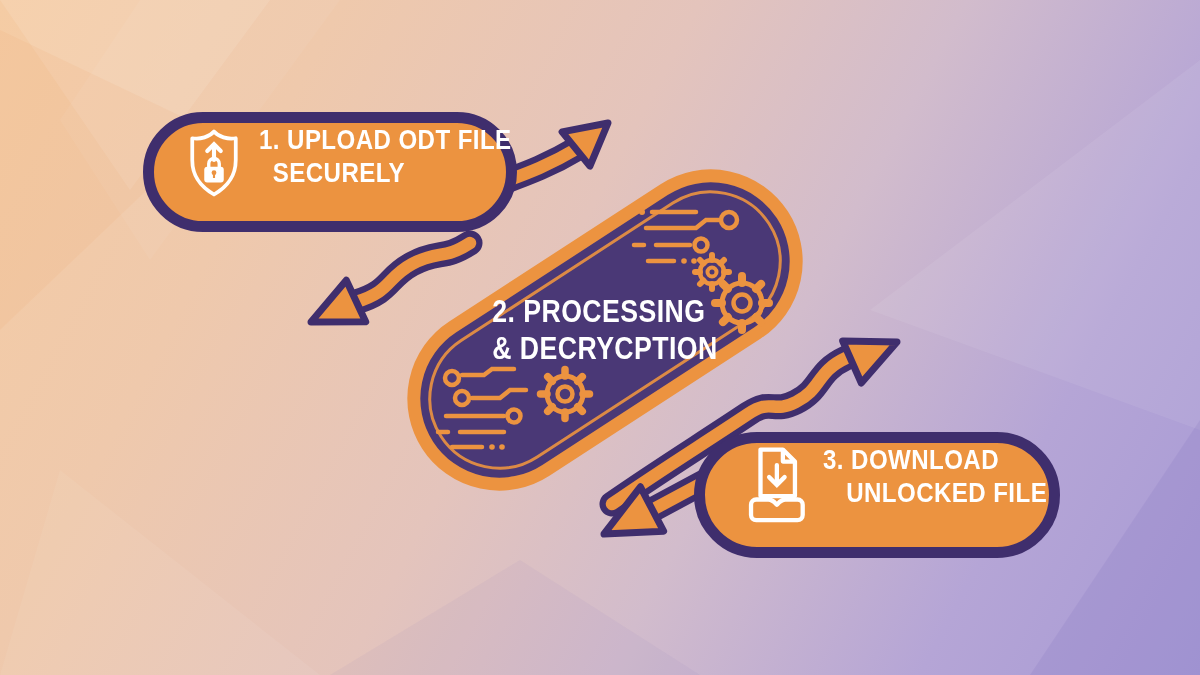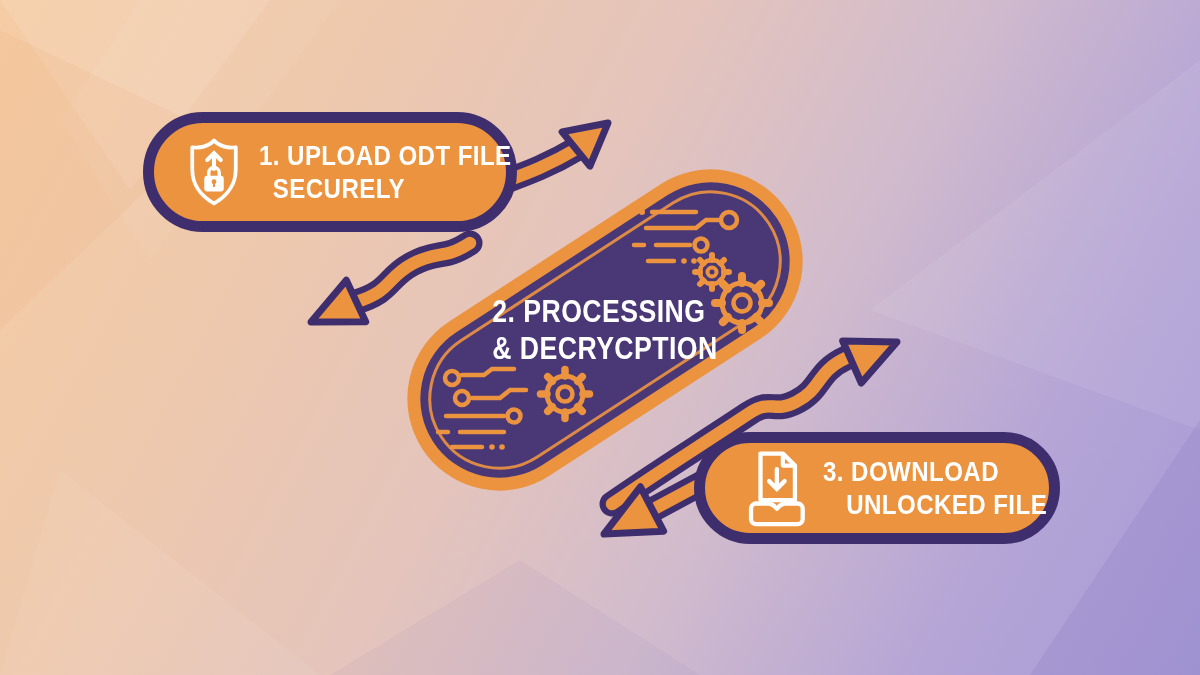--- a/index.html
+++ b/index.html
@@ -5,25 +5,25 @@
   html,body{margin:0;padding:0;background:#888;}
   #stage{
     position:relative;width:1200px;height:675px;overflow:hidden;
     font-family:"Liberation Sans",sans-serif;
     background:linear-gradient(118deg,#F5CCA4 0%,#EFC9AC 22%,#E4C4BC 45%,#D2BCCC 62%,#B5A5D6 82%,#A79AD6 100%);
   }
   svg{display:block}
   .layer{position:absolute;left:0;top:0;width:1200px;height:675px;pointer-events:none;}
   
   .pill{
-    position:absolute;box-sizing:border-box;display:flex;align-items:center;
+    position:absolute;box-sizing:border-box;display:flex;
     background:#EC9340;border:11px solid #3F2E6D;border-radius:70px;z-index:5;
   }
   #pill1{left:143px;top:112px;width:374px;height:120px;padding:0 16px 0 30px;gap:15px;}
-  #pill3{left:694px;top:432px;width:366px;height:112px;padding:0 10px 0 40px;gap:16px;}
+  #pill3{left:694px;top:432px;width:366px;height:126px;padding:0 10px 0 40px;gap:16px;}
   #pill2{
     left:387px;top:238px;width:436px;height:184px;z-index:5;position:absolute;box-sizing:border-box;
     background:#4A3876;border:13px solid #EC9340;border-radius:95px;
     transform:rotate(-33deg);
   }
   #pill2 .inner-ring{
     position:absolute;left:8px;top:8px;right:8px;bottom:8px;
     border:3px solid #EC9340;border-radius:82px;opacity:.9;
   }
   .pill-text{

